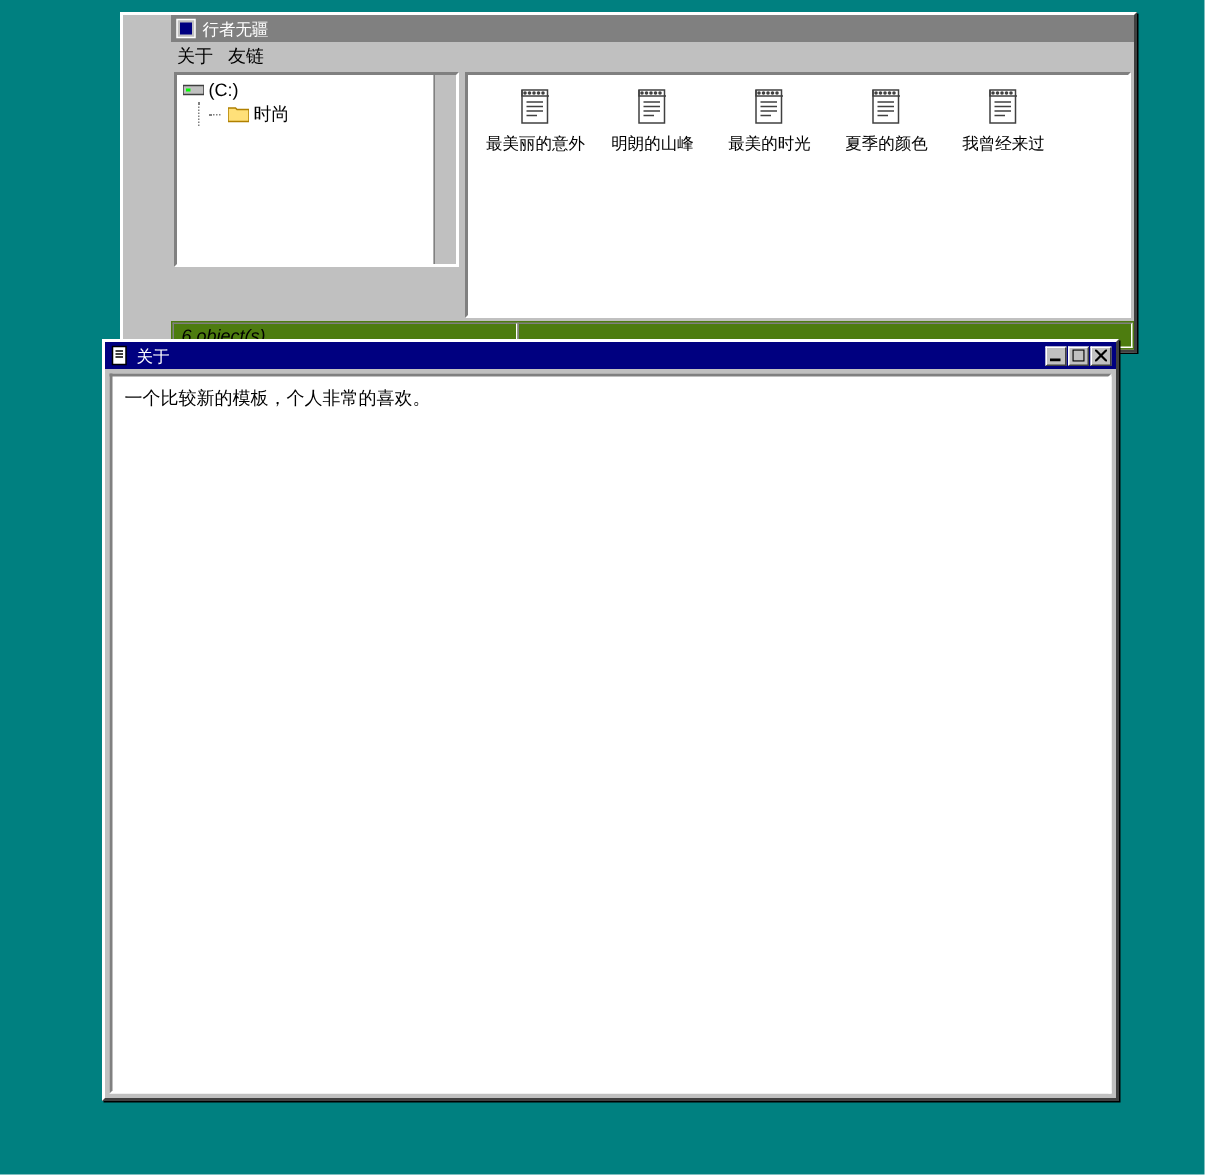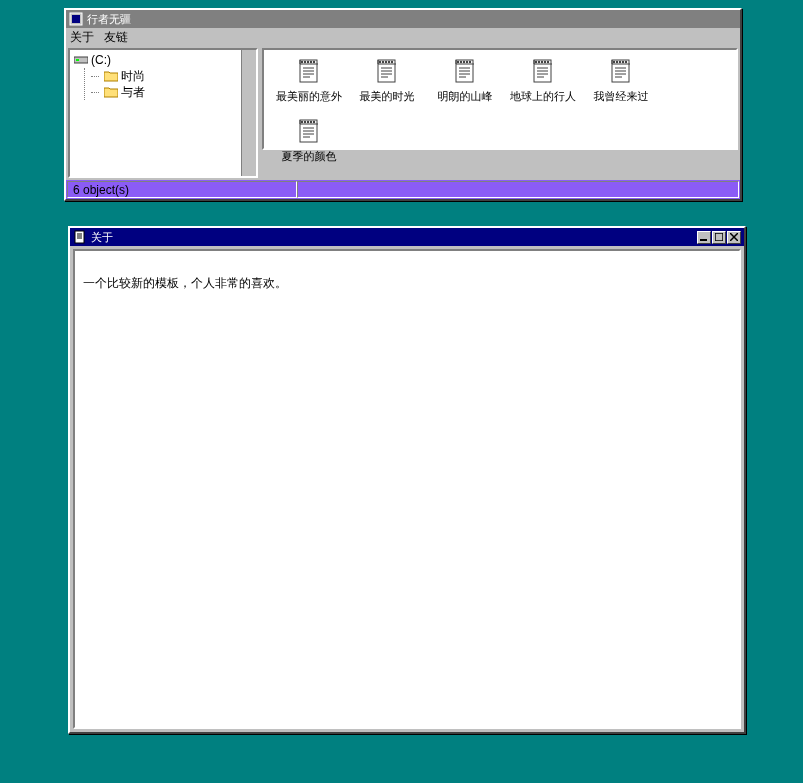--- a/index.html
+++ b/index.html
@@ -57,21 +57,21 @@
     height: 18px;
     align-items:center;
     padding: 0 4px;
     background:#c0c0c0;
     gap: 10px;
     font-size: 12px;
   }
   .menuitem { cursor:default; }
 
   
-  #win-explorer { left: 64px; top: 8px; width: 678px; }
+  #win-explorer { left: 80px; top: 8px; width: 678px; padding-left: 32px; }
 
   .explorer-body {
     display:flex;
     padding: 2px;
     gap:4px;
     background:#c0c0c0;
   }
 
   .pane {
     background:#fff;
@@ -94,21 +94,21 @@
     cursor:default;
   }
   .tree-children { margin-left: 10px; border-left:1px dotted #808080; padding-left:6px; }
   .tree-children .tree-row::before {
     content:""; display:inline-block; width:8px; border-top:1px dotted #808080; margin-right:2px;
   }
   .drive-icon, .folder-icon { width:14px; height:12px; }
 
   .files-pane {
     flex:1;
-    height: 102px;
+    height: 164px;
     padding: 6px 6px;
     display:flex;
     flex-wrap:wrap;
     align-content:flex-start;
   }
 
   .file-item {
     width: 78px;
     height: 56px;
     display:flex; flex-direction:column; align-items:center;
@@ -116,21 +116,22 @@
     margin: 2px 0;
     cursor:default;
   }
   .file-item .icon { width:28px; height:28px; margin-bottom:4px; }
   .file-item .label { font-size:11px; text-align:center; line-height:12px; }
 
   .statusbar {
     display:flex;
     height: 19px;
     padding:1px;
-    background:#8b5cf6;
+    background:#4d7c0f;
+    font-style:italic;
   }
   .status-cell {
     border:1px solid;
     border-color:#808080 #fff #fff #808080;
     padding:1px 5px;
     font-size:12px;
   }
   .status-cell.first { width: 230px; }
   .status-cell.second { flex:1; }
 
@@ -138,21 +139,21 @@
   #win-about { left: 68px; top: 226px; width: 678px; }
   .about-body {
     padding:3px;
     background:#c0c0c0;
   }
   .about-text {
     background:#fff;
     border:2px solid;
     border-color:#808080 #fff #fff #808080;
     height: 480px;
-    padding: 24px 8px;
+    padding: 6px 8px;
     font-size:12px;
     overflow:auto;
   }
 
   .scroll-right {
     position:absolute;
     top:0; right:0; bottom:0; width:15px;
     background:#c0c0c0;
     border-left:1px solid #808080;
   }
@@ -183,26 +184,20 @@
           </svg>
         <span>(C:)</span>
       </div>
       <div class="tree-children">
         <div class="tree-row">
           <svg class="folder-icon" viewBox="0 0 14 12">
               <path d="M0 2 h5 l1 1 h8 v8 h-14 z" fill="#ffe079" stroke="#b08000"></path>
             </svg>
           <span>时尚</span>
         </div>
-        <div class="tree-row">
-          <svg class="folder-icon" viewBox="0 0 14 12">
-              <path d="M0 2 h5 l1 1 h8 v8 h-14 z" fill="#ffe079" stroke="#b08000"></path>
-            </svg>
-          <span>与者</span>
-        </div>
       </div>
       <div class="scroll-right"></div>
     </div>
 
     <div class="pane files-pane">
 
     <div class="file-item">
           <div class="icon"><svg viewBox="0 0 28 28">
   <rect x="5" y="2" width="17" height="22" fill="#fff" stroke="#404040"></rect>
   <polyline points="5,2 5,6 23,6" fill="none" stroke="#404040"></polyline>
@@ -225,85 +220,69 @@
   <circle cx="7" cy="4" r="1.2" fill="#404040"></circle>
               <circle cx="10" cy="4" r="1.2" fill="#404040"></circle>
               <circle cx="13" cy="4" r="1.2" fill="#404040"></circle>
               <circle cx="16" cy="4" r="1.2" fill="#404040"></circle>
               <circle cx="19" cy="4" r="1.2" fill="#404040"></circle>
   <line x1="8" y1="10" x2="19" y2="10" stroke="#404040"></line>
   <line x1="8" y1="13" x2="19" y2="13" stroke="#404040"></line>
   <line x1="8" y1="16" x2="19" y2="16" stroke="#404040"></line>
   <line x1="8" y1="19" x2="15" y2="19" stroke="#404040"></line>
 </svg></div>
+    <div class="label">明朗的山峰</div>
+        </div>
+        <div class="file-item">
+          <div class="icon"><svg viewBox="0 0 28 28">
+  <rect x="5" y="2" width="17" height="22" fill="#fff" stroke="#404040"></rect>
+  <polyline points="5,2 5,6 23,6" fill="none" stroke="#404040"></polyline>
+  <circle cx="7" cy="4" r="1.2" fill="#404040"></circle>
+              <circle cx="10" cy="4" r="1.2" fill="#404040"></circle>
+              <circle cx="13" cy="4" r="1.2" fill="#404040"></circle>
+              <circle cx="16" cy="4" r="1.2" fill="#404040"></circle>
+              <circle cx="19" cy="4" r="1.2" fill="#404040"></circle>
+  <line x1="8" y1="10" x2="19" y2="10" stroke="#404040"></line>
+  <line x1="8" y1="13" x2="19" y2="13" stroke="#404040"></line>
+  <line x1="8" y1="16" x2="19" y2="16" stroke="#404040"></line>
+  <line x1="8" y1="19" x2="15" y2="19" stroke="#404040"></line>
+</svg></div>
     <div class="label">最美的时光</div>
         </div>
         <div class="file-item">
           <div class="icon"><svg viewBox="0 0 28 28">
   <rect x="5" y="2" width="17" height="22" fill="#fff" stroke="#404040"></rect>
   <polyline points="5,2 5,6 23,6" fill="none" stroke="#404040"></polyline>
   <circle cx="7" cy="4" r="1.2" fill="#404040"></circle>
               <circle cx="10" cy="4" r="1.2" fill="#404040"></circle>
               <circle cx="13" cy="4" r="1.2" fill="#404040"></circle>
               <circle cx="16" cy="4" r="1.2" fill="#404040"></circle>
               <circle cx="19" cy="4" r="1.2" fill="#404040"></circle>
   <line x1="8" y1="10" x2="19" y2="10" stroke="#404040"></line>
   <line x1="8" y1="13" x2="19" y2="13" stroke="#404040"></line>
   <line x1="8" y1="16" x2="19" y2="16" stroke="#404040"></line>
   <line x1="8" y1="19" x2="15" y2="19" stroke="#404040"></line>
 </svg></div>
-    <div class="label">明朗的山峰</div>
+    <div class="label">夏季的颜色</div>
         </div>
         <div class="file-item">
           <div class="icon"><svg viewBox="0 0 28 28">
   <rect x="5" y="2" width="17" height="22" fill="#fff" stroke="#404040"></rect>
   <polyline points="5,2 5,6 23,6" fill="none" stroke="#404040"></polyline>
   <circle cx="7" cy="4" r="1.2" fill="#404040"></circle>
               <circle cx="10" cy="4" r="1.2" fill="#404040"></circle>
               <circle cx="13" cy="4" r="1.2" fill="#404040"></circle>
               <circle cx="16" cy="4" r="1.2" fill="#404040"></circle>
               <circle cx="19" cy="4" r="1.2" fill="#404040"></circle>
   <line x1="8" y1="10" x2="19" y2="10" stroke="#404040"></line>
   <line x1="8" y1="13" x2="19" y2="13" stroke="#404040"></line>
   <line x1="8" y1="16" x2="19" y2="16" stroke="#404040"></line>
   <line x1="8" y1="19" x2="15" y2="19" stroke="#404040"></line>
 </svg></div>
-    <div class="label">地球上的行人</div>
-        </div>
-        <div class="file-item">
-          <div class="icon"><svg viewBox="0 0 28 28">
-  <rect x="5" y="2" width="17" height="22" fill="#fff" stroke="#404040"></rect>
-  <polyline points="5,2 5,6 23,6" fill="none" stroke="#404040"></polyline>
-  <circle cx="7" cy="4" r="1.2" fill="#404040"></circle>
-              <circle cx="10" cy="4" r="1.2" fill="#404040"></circle>
-              <circle cx="13" cy="4" r="1.2" fill="#404040"></circle>
-              <circle cx="16" cy="4" r="1.2" fill="#404040"></circle>
-              <circle cx="19" cy="4" r="1.2" fill="#404040"></circle>
-  <line x1="8" y1="10" x2="19" y2="10" stroke="#404040"></line>
-  <line x1="8" y1="13" x2="19" y2="13" stroke="#404040"></line>
-  <line x1="8" y1="16" x2="19" y2="16" stroke="#404040"></line>
-  <line x1="8" y1="19" x2="15" y2="19" stroke="#404040"></line>
-</svg></div>
     <div class="label">我曾经来过</div>
-        </div>
-        <div class="file-item">
-          <div class="icon"><svg viewBox="0 0 28 28">
-  <rect x="5" y="2" width="17" height="22" fill="#fff" stroke="#404040"></rect>
-  <polyline points="5,2 5,6 23,6" fill="none" stroke="#404040"></polyline>
-  <circle cx="7" cy="4" r="1.2" fill="#404040"></circle>
-              <circle cx="10" cy="4" r="1.2" fill="#404040"></circle>
-              <circle cx="13" cy="4" r="1.2" fill="#404040"></circle>
-              <circle cx="16" cy="4" r="1.2" fill="#404040"></circle>
-              <circle cx="19" cy="4" r="1.2" fill="#404040"></circle>
-  <line x1="8" y1="10" x2="19" y2="10" stroke="#404040"></line>
-  <line x1="8" y1="13" x2="19" y2="13" stroke="#404040"></line>
-  <line x1="8" y1="16" x2="19" y2="16" stroke="#404040"></line>
-  <line x1="8" y1="19" x2="15" y2="19" stroke="#404040"></line>
-</svg></div>
-    <div class="label">夏季的颜色</div>
         </div>
       </div>
   </div>
   <div class="statusbar">
     <div class="status-cell first">6 object(s)</div>
     <div class="status-cell second"></div>
   </div>
 </div>
 
 <div id="win-about" class="window">

